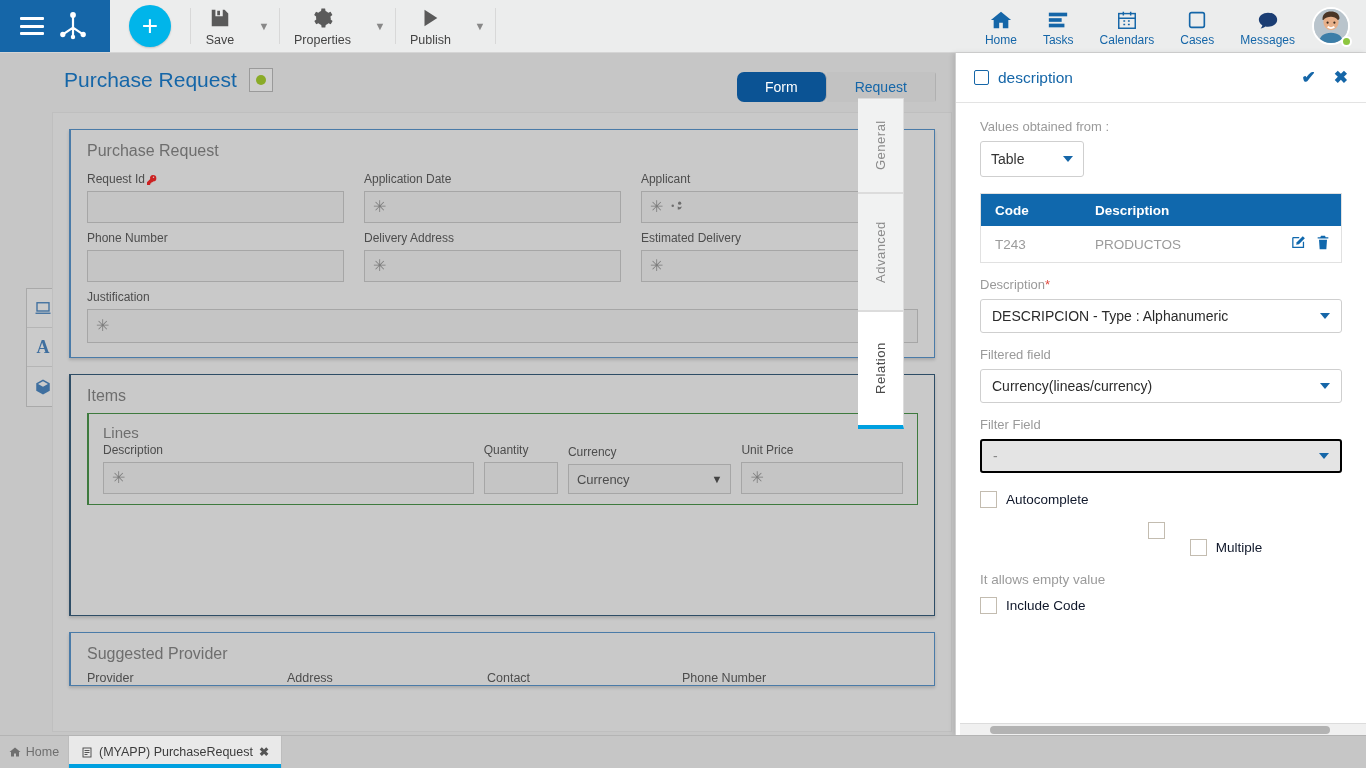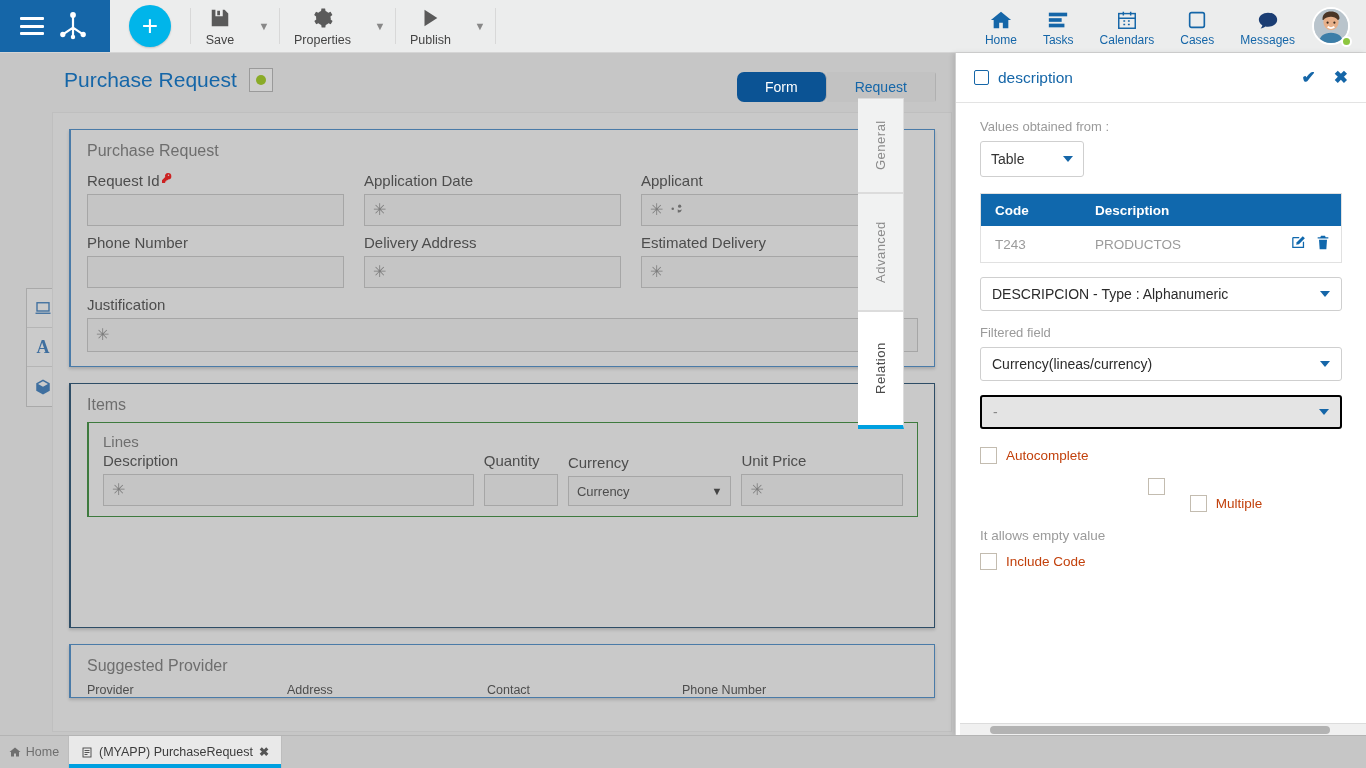--- a/index.html
+++ b/index.html
@@ -117,21 +117,21 @@
     border: 1px solid #4a7ba8; border-left-width: 2px;
     box-shadow: 0 2px 3px rgba(0,0,0,.16);
   }
   .panel-box.dark { border-color: #2e4d66; }
   .panel-title { font-size: 16px; color: #6e6e6e; padding: 12px 16px 4px 16px; }
 
   .form-grid { display: flex; flex-wrap: wrap; padding: 0 16px 14px 16px; }
   .fld { margin-top: 8px; padding-right: 20px; }
   .fld.w3 { width: 33.33%; }
   .fld.w-full { width: 100%; padding-right: 0; }
-  .fld-label { font-size: 15px; color: #4d4d4d; margin-bottom: 5px; display: flex; align-items: flex-start; gap: 0; }
+  .fld-label { font-size: 12px; color: #4d4d4d; margin-bottom: 5px; display: flex; align-items: flex-end; gap: 0; }
   .fld-input {
     height: 32px; background: #c5c5c5; border: 1px solid #a6a6a6;
     display: flex; align-items: center; padding: 0 8px; gap: 6px;
     font-size: 13px; color: #6d6d6d;
   }
   .ast { font-size: 16px; color: #7c7c7c; line-height: 1; }
   .fld-input.tall { height: 34px; }
 
   .lines-box {
     margin: 4px 16px 14px 16px; border: 1px solid #3e7a3e; border-left-width: 2px;
@@ -220,21 +220,21 @@
   .big-select.focused {
     background: #e4e4e4; border: 2px solid #000; color: #888;
   }
 
   .rp-checks { margin-top: 18px; }
   .ck-row { display: flex; align-items: center; margin-bottom: 14px; }
   .ck {
     width: 17px; height: 17px; border: 1px solid #c3bcb0; background: #fff;
     margin-right: 9px; cursor: pointer; flex: none;
   }
-  .ck-lab { font-size: 13.5px; color: #c2410c; }
+  .ck-lab { font-size: 13.5px; color: #0f172a; }
   .ck-row.split { justify-content: flex-start; margin-bottom: 2px; flex-direction: column; }
   .ck-row.split .right-part { margin-left: 130px; display: flex; align-items: center; }
   .empty-note { font-size: 13.5px; color: #9b9b9b; margin: 16px 0 10px 0; }
 
   
   .taskbar {
     position: absolute; bottom: 0; left: 0; width: 1366px; height: 33px;
     background: #c6c6c6; border-top: 1px solid #b4b4b4; display: flex; align-items: stretch;
   }
   .tb-home {
@@ -570,35 +570,37 @@
               <svg width="16" height="17" viewBox="0 0 24 24" fill="#1068ad">
                   <path d="M9 2h6l1 2h4v2H4V4h4l1-2zM6 8h12l-1 14H7L6 8z"></path>
                 </svg>
             </span>
           </div>
         </div>
       </div>
 
 
       <div class="rp-field">
+        <div class="rp-sublabel"><span>Description</span><span class="req">*</span></div>
         <div class="big-select">
           <span>DESCRIPCION - Type : Alphanumeric</span>
           <span class="arrow-dn"></span>
         </div>
       </div>
 
       <div class="rp-field">
         <div class="rp-sublabel">Filtered field</div>
         <div class="big-select">
           <span>Currency(lineas/currency)</span>
           <span class="arrow-dn"></span>
         </div>
       </div>
 
       <div class="rp-field">
+        <div class="rp-sublabel">Filter Field</div>
         <div class="big-select focused">
           <span>-</span>
           <span class="arrow-dn"></span>
         </div>
       </div>
 
       <div class="rp-checks">
         <div class="ck-row">
           <div class="ck"></div>
           <div class="ck-lab">Autocomplete</div>

